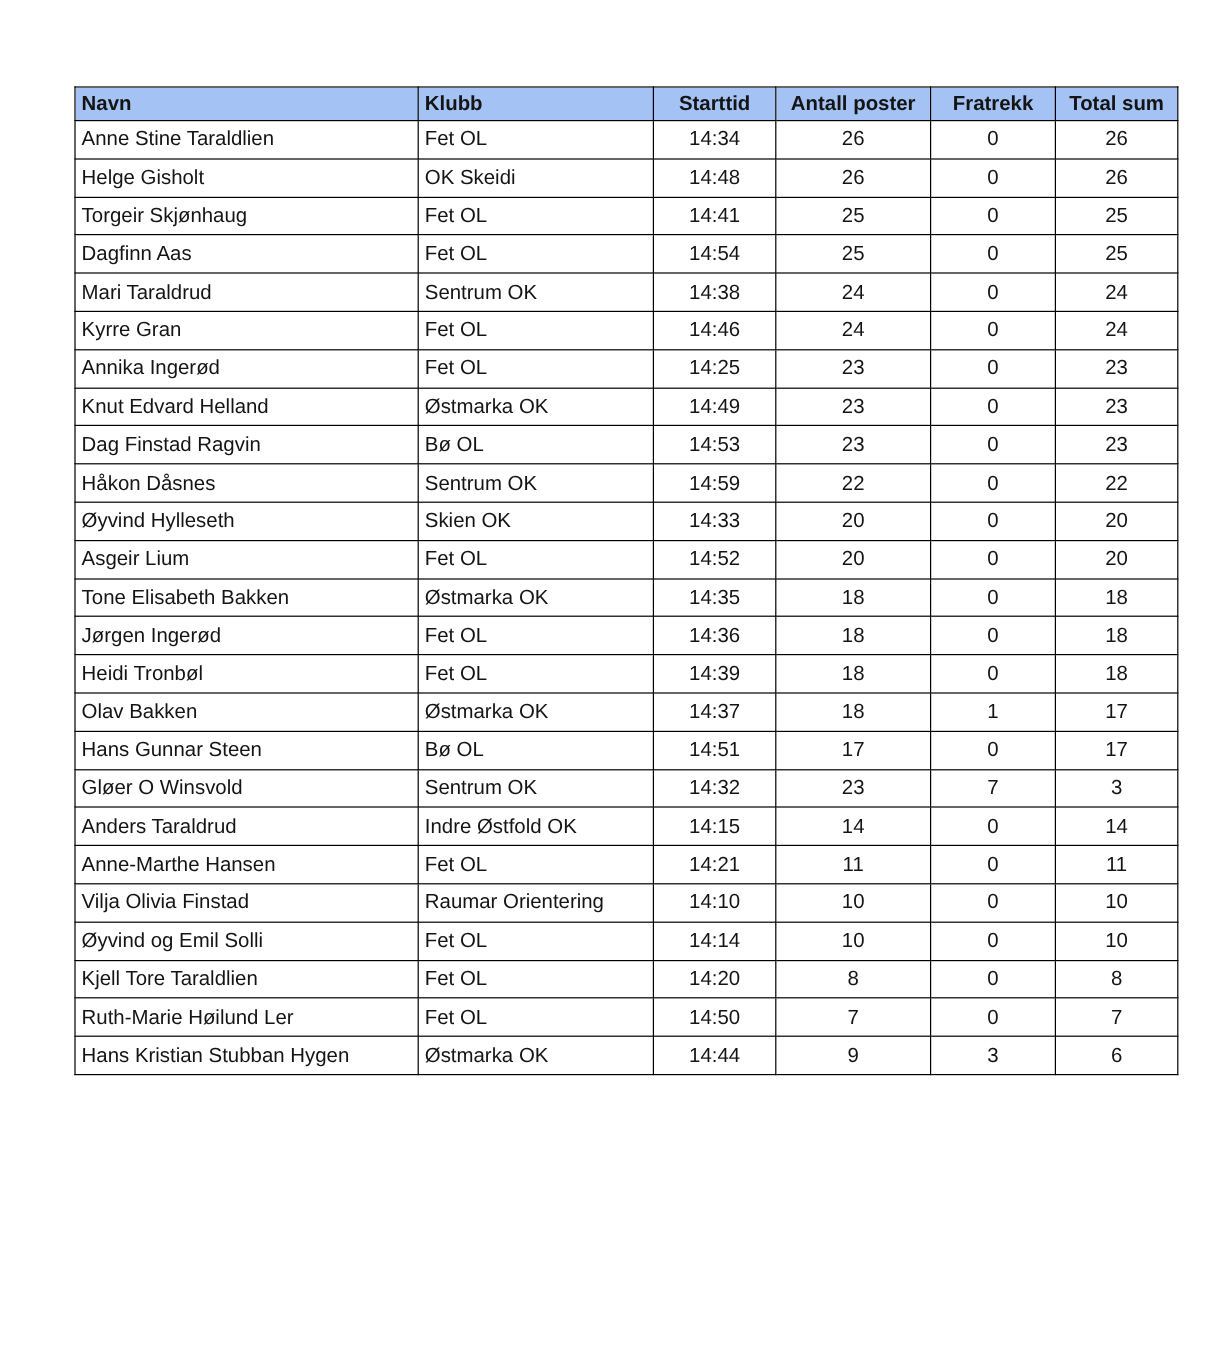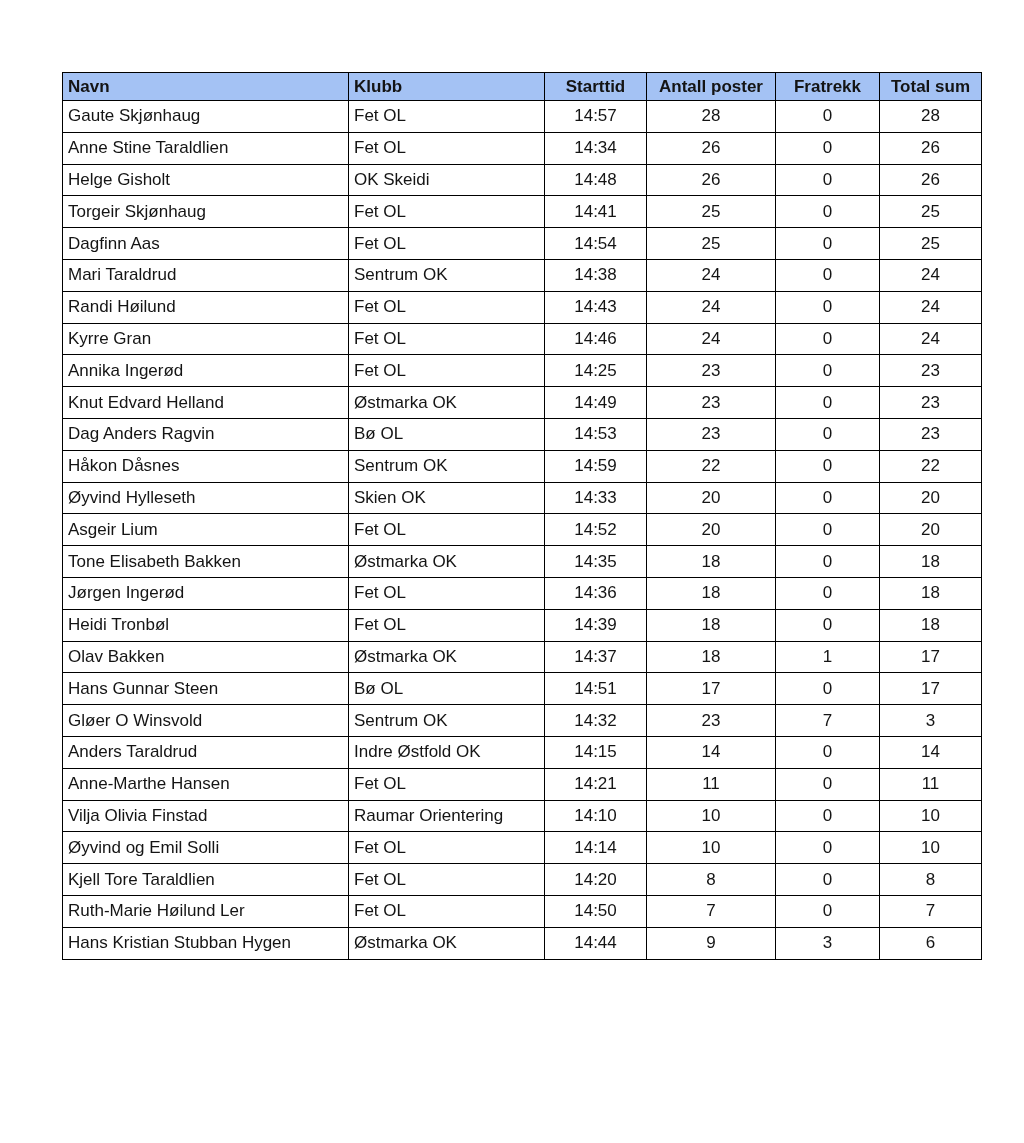--- a/index.html
+++ b/index.html
@@ -63,28 +63,20 @@
           <th class="align-left">Navn</th>
           <th class="align-left">Klubb</th>
           <th class="align-center">Starttid</th>
           <th class="align-center">Antall poster</th>
           <th class="align-center">Fratrekk</th>
           <th class="align-center">Total sum</th>
         </tr>
     </thead>
     <tbody id="body">
         <tr>
-          <td class="align-left">Gaute Skjønhaug</td>
-          <td class="align-left">Fet OL</td>
-          <td class="align-center">14:57</td>
-          <td class="align-center">28</td>
-          <td class="align-center">0</td>
-          <td class="align-center">28</td>
-        </tr>
-        <tr>
           <td class="align-left">Anne Stine Taraldlien</td>
           <td class="align-left">Fet OL</td>
           <td class="align-center">14:34</td>
           <td class="align-center">26</td>
           <td class="align-center">0</td>
           <td class="align-center">26</td>
         </tr>
         <tr>
           <td class="align-left">Helge Gisholt</td>
           <td class="align-left">OK Skeidi</td>
@@ -111,28 +103,20 @@
         </tr>
         <tr>
           <td class="align-left">Mari Taraldrud</td>
           <td class="align-left">Sentrum OK</td>
           <td class="align-center">14:38</td>
           <td class="align-center">24</td>
           <td class="align-center">0</td>
           <td class="align-center">24</td>
         </tr>
         <tr>
-          <td class="align-left">Randi Høilund</td>
-          <td class="align-left">Fet OL</td>
-          <td class="align-center">14:43</td>
-          <td class="align-center">24</td>
-          <td class="align-center">0</td>
-          <td class="align-center">24</td>
-        </tr>
-        <tr>
           <td class="align-left">Kyrre Gran</td>
           <td class="align-left">Fet OL</td>
           <td class="align-center">14:46</td>
           <td class="align-center">24</td>
           <td class="align-center">0</td>
           <td class="align-center">24</td>
         </tr>
         <tr>
           <td class="align-left">Annika Ingerød</td>
           <td class="align-left">Fet OL</td>
@@ -143,21 +127,21 @@
         </tr>
         <tr>
           <td class="align-left">Knut Edvard Helland</td>
           <td class="align-left">Østmarka OK</td>
           <td class="align-center">14:49</td>
           <td class="align-center">23</td>
           <td class="align-center">0</td>
           <td class="align-center">23</td>
         </tr>
         <tr>
-          <td class="align-left">Dag Anders Ragvin</td>
+          <td class="align-left">Dag Finstad Ragvin</td>
           <td class="align-left">Bø OL</td>
           <td class="align-center">14:53</td>
           <td class="align-center">23</td>
           <td class="align-center">0</td>
           <td class="align-center">23</td>
         </tr>
         <tr>
           <td class="align-left">Håkon Dåsnes</td>
           <td class="align-left">Sentrum OK</td>
           <td class="align-center">14:59</td>

